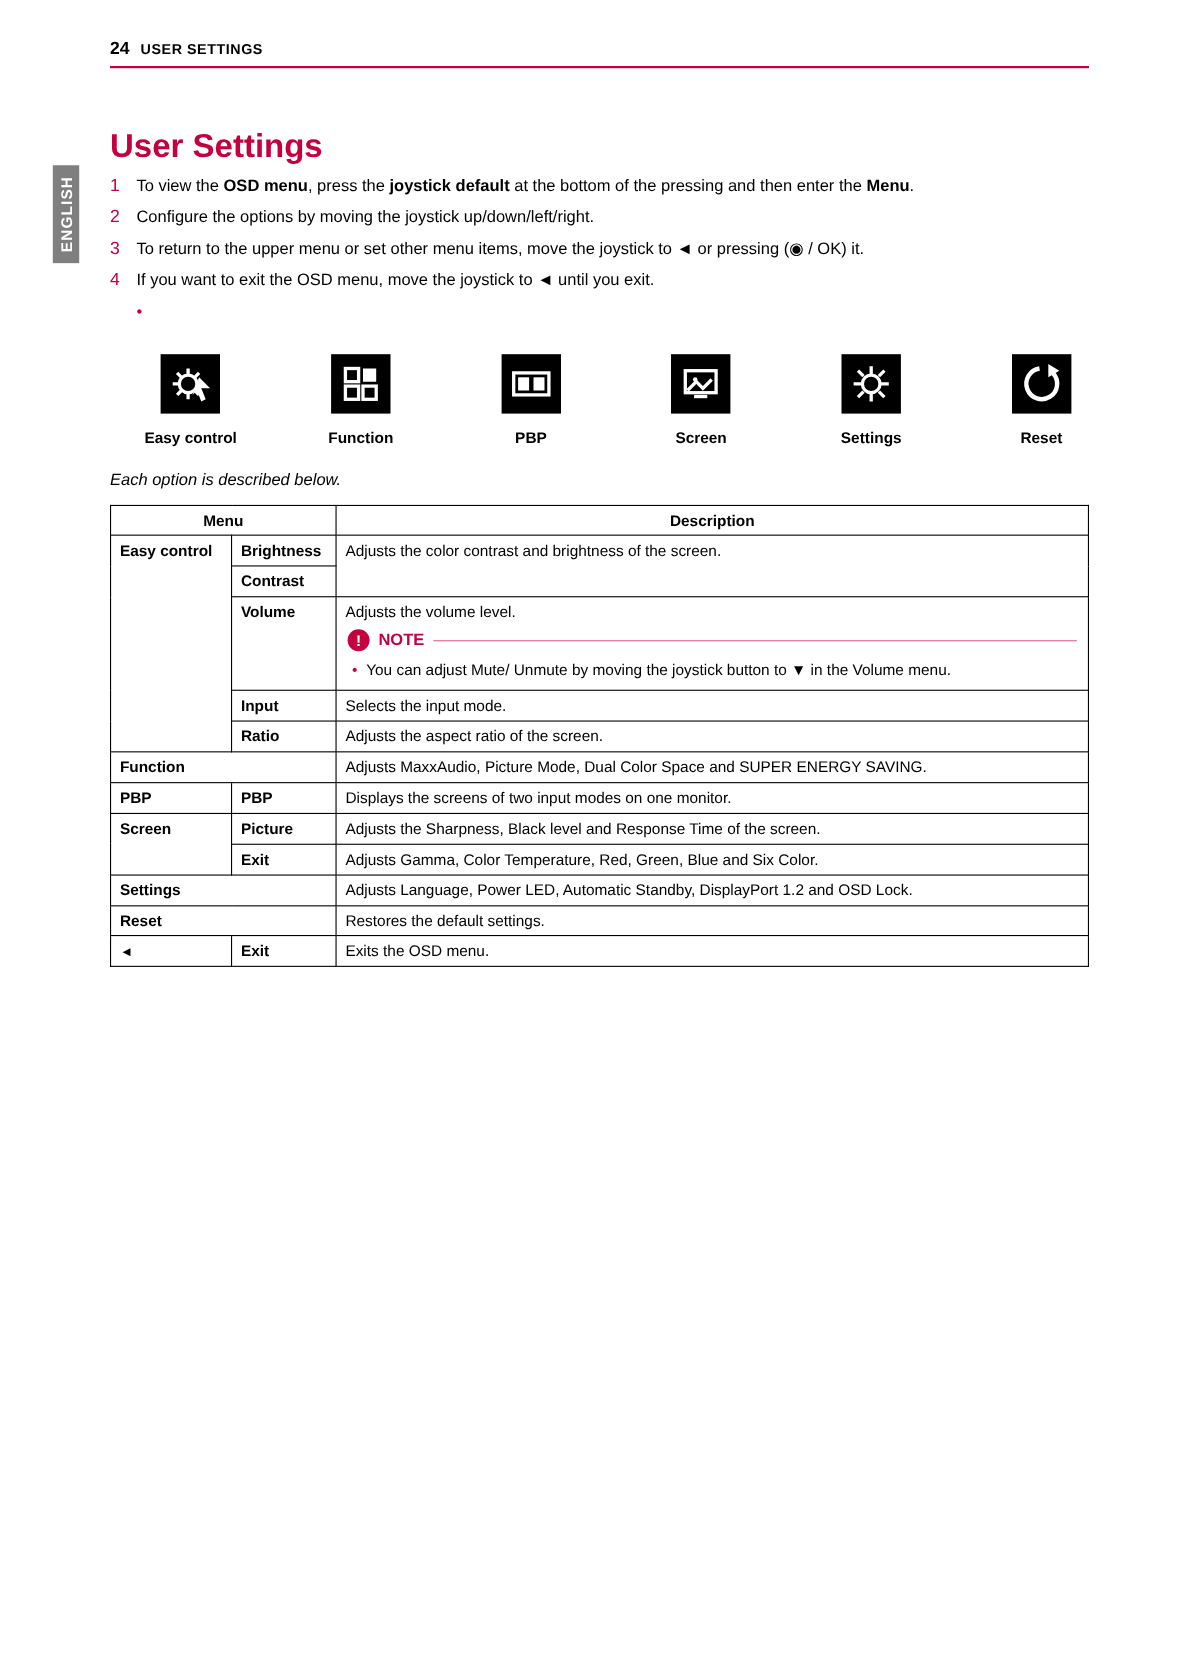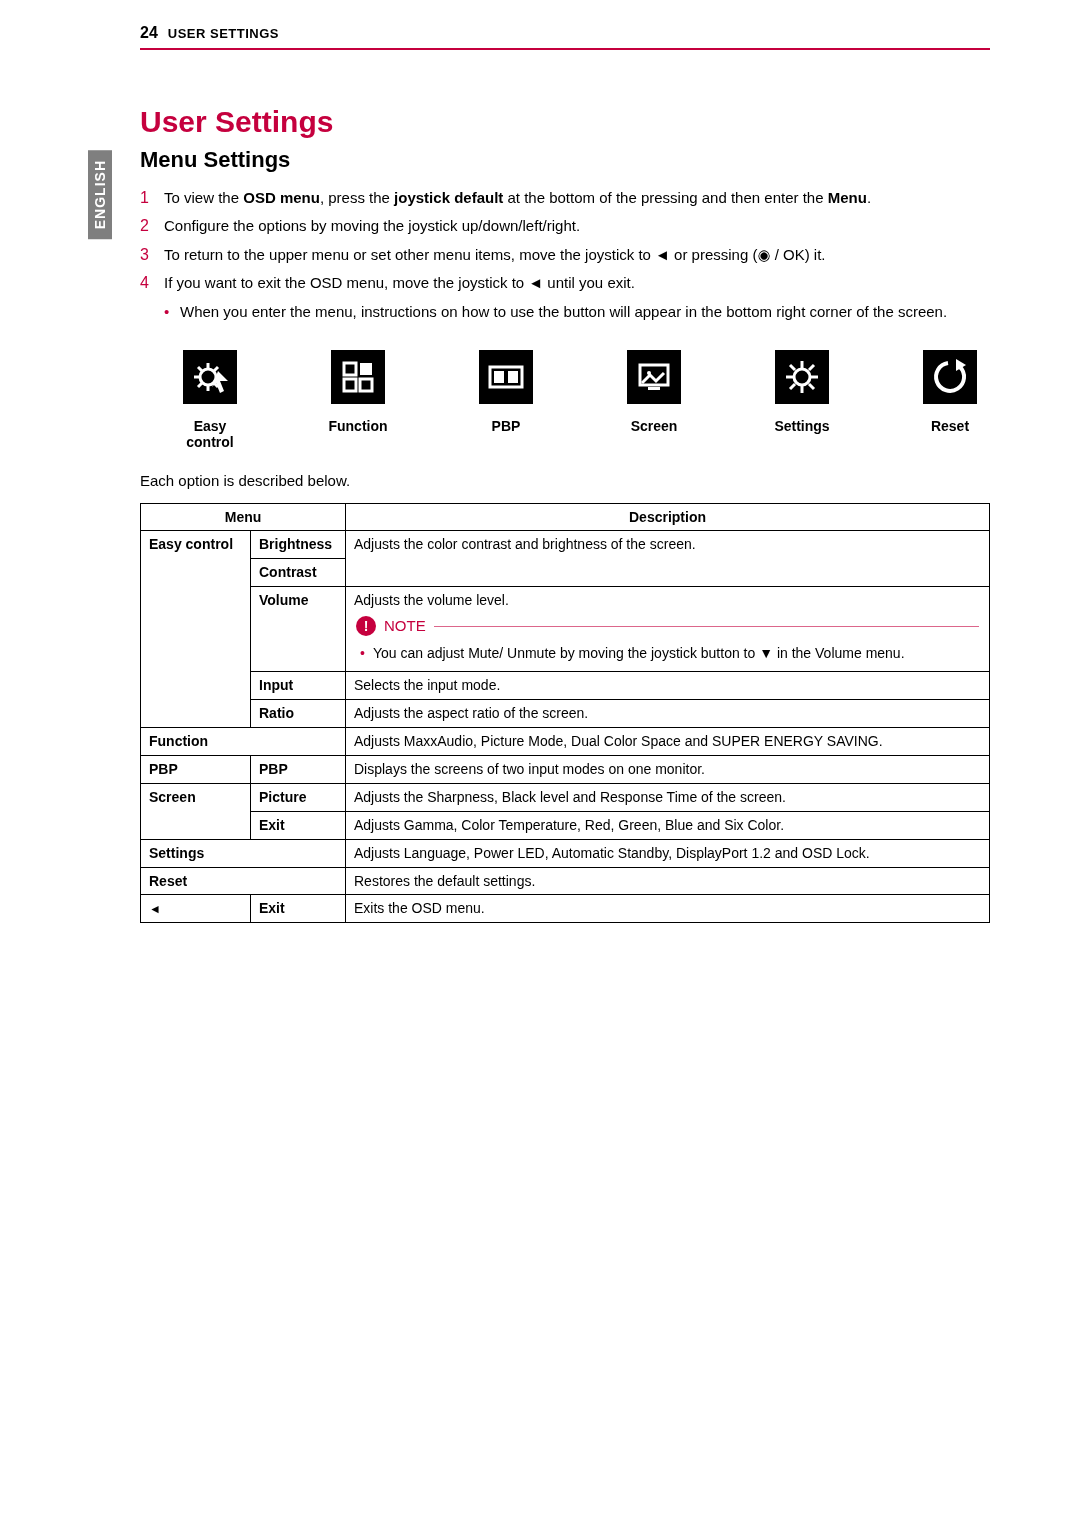--- a/index.html
+++ b/index.html
@@ -5,23 +5,22 @@
   * { box-sizing: border-box; }
   body {
     margin: 0;
     font-family: Arial, Helvetica, sans-serif;
     font-size: 15px;
     color: #000;
     background: #fff;
     width: 1080px;
   }
   .page {
-    padding: 24px 90px 60px 60px;
+    padding: 36px 90px 60px 60px;
     position: relative;
-    margin-left: 40px;
   }
   .header-bar {
     display: flex;
     align-items: baseline;
     border-bottom: 2px solid #c5003e;
     padding-bottom: 6px;
     margin-left: 40px;
   }
   .page-num {
     font-weight: bold;
@@ -95,21 +94,21 @@
   }
   .icon-cell { text-align: center; width: 90px; }
   .icon-box {
     width: 54px; height: 54px;
     background: #000;
     margin: 0 auto 14px auto;
     display: flex; align-items: center; justify-content: center;
   }
   .icon-box svg { width: 40px; height: 40px; }
   .icon-label { font-weight: bold; font-size: 14px; }
-  .desc-line { margin: 22px 0 14px 0; }
+  .desc-line { margin: 22px 0 14px 0; font-style: italic; }
   table.menu-table {
     border-collapse: collapse;
     width: 100%;
     font-size: 14px;
   }
   table.menu-table th, table.menu-table td {
     border: 1px solid #000;
     padding: 4px 8px;
     text-align: left;
     vertical-align: top;
@@ -129,21 +128,21 @@
     align-items: center;
     gap: 8px;
   }
   .note-icon {
     width: 20px; height: 20px; border-radius: 50%;
     background: #c5003e; color: #fff;
     display: flex; align-items: center; justify-content: center;
     font-weight: bold; font-size: 14px;
   }
   .note-title {
-    color: #c5003e; font-weight: normal; font-size: 15px;
+    color: #c5003e; font-weight: bold; font-size: 15px;
   }
   .note-line {
     flex: 1; height: 1px; background: #c5003e; opacity: .6;
   }
   .note-body {
     margin: 8px 0 0 4px;
     display: flex; gap: 8px;
   }
   .note-body .dot { color: #c5003e; }
   .tri { font-size: 12px; }
@@ -154,21 +153,20 @@
 <div class="page">
   <div class="header-bar">
     <span class="page-num">24</span>
     <span class="header-label">USER SETTINGS</span>
   </div>
 
   <div class="side-tab">ENGLISH</div>
 
   <div class="content">
     <h1 class="title">User Settings</h1>
-    <h2 class="subtitle">Menu Settings</h2>
 
     <ol class="steps">
       <li>
         <span class="num">1</span>
         <span class="txt">
           <span>To view the </span><b>OSD menu</b><span>, press the </span><b>joystick default</b><span> at the bottom of the pressing and then enter the </span><b>Menu</b><span>.</span>
         </span>
       </li>
       <li>
         <span class="num">2</span>
@@ -179,21 +177,20 @@
         <span class="txt">To return to the upper menu or set other menu items, move the joystick to ◄ or pressing (◉ / OK) it.</span>
       </li>
       <li>
         <span class="num">4</span>
         <span class="txt">If you want to exit the OSD menu, move the joystick to ◄ until you exit.</span>
       </li>
     </ol>
 
     <div class="bullet-row">
       <span class="dot">•</span>
-      <span>When you enter the menu, instructions on how to use the button will appear in the bottom right corner of the screen.</span>
     </div>
 
     <div class="icon-row">
       <div class="icon-cell">
         <div class="icon-box">
           <svg viewBox="0 0 40 40">
               <g fill="none" stroke="#fff" stroke-width="3">
             <circle cx="18" cy="20" r="8"></circle>
             <line x1="18" y1="6" x2="18" y2="12"></line>
                 <line x1="18" y1="28" x2="18" y2="34"></line>

